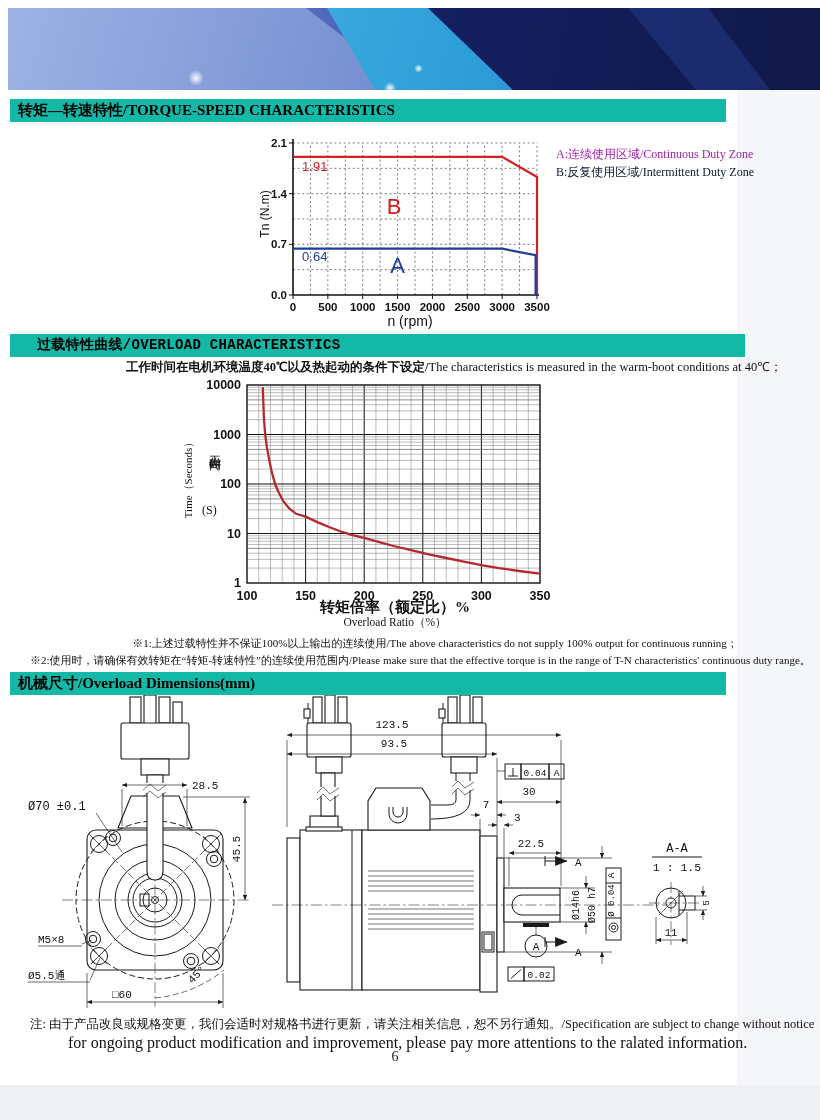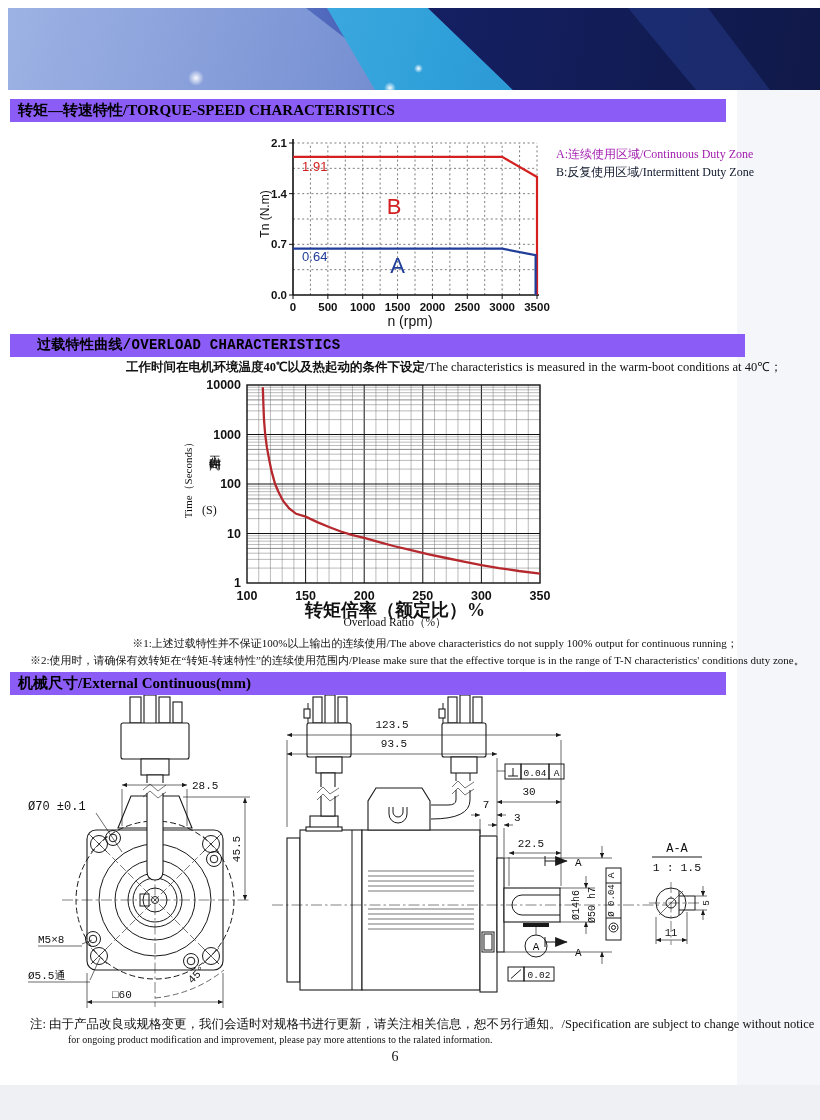--- a/index.html
+++ b/index.html
@@ -15,21 +15,21 @@
   #bnr-cyan{clip-path:polygon(319px 0px,420px 0px,505px 82px,367px 82px);
     background:linear-gradient(105deg,#55bdea 0%,#2f9fd9 55%,#1f7fbe 100%);}
   #bnr-dark{clip-path:polygon(420px 0px,812px 0px,812px 82px,505px 82px);
     background:linear-gradient(100deg,#1d2d85 0%,#141f61 55%,#101948 100%);}
   #bnr-mid{clip-path:polygon(620px 0px,700px 0px,762px 82px,688px 82px);background:rgba(45,75,165,.35);}
   .glow{position:absolute;border-radius:50%;background:radial-gradient(circle,rgba(255,255,255,.95) 0%,rgba(255,255,255,0) 70%);}
   
   #right-strip{position:absolute;left:737px;top:90px;width:83px;height:995px;background:#f4f6f9;}
   #bottom-strip{position:absolute;left:0;top:1085px;width:820px;height:35px;background:#eef0f3;}
   
-  .hdr{position:absolute;left:10px;width:708px;height:23px;background:#8b5cf6;
+  .hdr{position:absolute;left:10px;width:708px;height:23px;background:#14b8a6;
        font-weight:bold;font-size:15px;line-height:23px;padding-left:8px;color:#000;}
   .hdr-serif{font-family:"Liberation Serif",serif;}
   .hdr-mono{font-family:"Liberation Mono",monospace;font-size:14px;letter-spacing:.3px;padding-left:27px;}
   
   .legend-line{position:absolute;left:556px;font-size:12px;font-family:"Liberation Serif",serif;white-space:nowrap;}
   .note{font-size:11px;white-space:nowrap;}
   .cjk-b{font-weight:bold;}
   .rot{transform:rotate(-90deg);}
   .vert-cjk{writing-mode:vertical-rl;text-orientation:upright;letter-spacing:1px;}
   .draw text{font-family:"Liberation Mono",monospace;fill:#111;}
@@ -195,27 +195,27 @@
       <text x="155.6" y="224" font-family="&quot;Liberation Sans&quot;,sans-serif" fill="#111" text-anchor="middle" font-size="12.5" font-weight="700">150</text>
       <text x="214.2" y="224" font-family="&quot;Liberation Sans&quot;,sans-serif" fill="#111" text-anchor="middle" font-size="12.5" font-weight="700">200</text>
       <text x="272.79999999999995" y="224" font-family="&quot;Liberation Sans&quot;,sans-serif" fill="#111" text-anchor="middle" font-size="12.5" font-weight="700">250</text>
       <text x="331.4" y="224" font-family="&quot;Liberation Sans&quot;,sans-serif" fill="#111" text-anchor="middle" font-size="12.5" font-weight="700">300</text>
       <text x="390" y="224" font-family="&quot;Liberation Sans&quot;,sans-serif" fill="#111" text-anchor="middle" font-size="12.5" font-weight="700">350</text>
       <polyline points="112.8,11.3 113.4,28.7 114.0,43.6 115.2,58.5 116.9,71.4 119.3,84.4 121.6,95.4 125.1,108.0 128.6,116.3 133.3,125.2 139.2,132.5 146.2,137.8 155.6,140.6 167.3,146.1 179.0,151.0 190.8,155.5 202.5,159.1 214.2,161.8 228.3,165.8 243.5,170.0 261.1,174.2 278.7,178.3 296.2,182.0 313.8,185.6 331.4,189.1 349.0,192.1 368.9,195.0 390.0,197.6" fill="none" stroke="#b5282d" stroke-width="2.3"></polyline>
     </svg>
   <div class="abs rot" style="left:128px;top:470px;width:120px;text-align:center;font-size:11px;">Time（Seconds）</div>
   <div class="abs vert-cjk" style="left:206px;top:446px;font-size:12px;">工作时间</div>
   <div class="abs" style="left:202px;top:503px;font-size:12px;">(S)</div>
-  <div class="abs" style="left:250px;top:598px;width:290px;text-align:center;font-size:18px;font-weight:bold;">转矩倍率（额定比）%</div>
+  <div class="abs" style="left:250px;top:598px;width:290px;text-align:center;font-size:15px;font-weight:bold;">转矩倍率（额定比）%</div>
   <div class="abs" style="left:250px;top:615px;width:290px;text-align:center;font-size:11.5px;">Overload Ratio（%）</div>
 
   <div class="abs note" style="left:95px;top:636px;width:680px;text-align:center;">※1:上述过载特性并不保证100%以上输出的连续使用/The above characteristics do not supply 100% output for continuous running；</div>
-  <div class="abs note" style="left:30px;top:653px;width:760px;text-align:center;">※2:使用时，请确保有效转矩在“转矩-转速特性”的连续使用范围内/Please make sure that the effective torque is in the range of T-N characteristics' conditions duty zone。</div>
-
-  <div class="hdr hdr-serif" style="top:672px;">机械尺寸/External Continuous(mm)</div>
+  <div class="abs note" style="left:30px;top:653px;width:760px;text-align:center;">※2:使用时，请确保有效转矩在“转矩-转速特性”的连续使用范围内/Please make sure that the effective torque is in the range of T-N characteristics' continuous duty range。</div>
+
+  <div class="hdr hdr-serif" style="top:672px;">机械尺寸/Overload Dimensions(mm)</div>
 
   <svg class="abs draw" style="left:0;top:695px;" width="820" height="320" viewBox="0 0 820 320">
     <defs>
       <marker id="ar" viewBox="0 0 10 8" refX="9.5" refY="4" markerWidth="9" markerHeight="7" orient="auto-start-reverse">
           <path d="M0,0L10,4L0,8Z"></path>
         </marker>
       <marker id="arB" viewBox="0 0 10 8" refX="9.5" refY="4" markerWidth="13" markerHeight="10" orient="auto-start-reverse">
           <path d="M0,0L10,4L0,8Z"></path>
         </marker>
     </defs>
@@ -456,16 +456,16 @@
         <line class="dim" x1="703" y1="215" x2="703" y2="225" marker-start="url(#ar)"></line>
       <text x="709" y="208" font-size="9.5" text-anchor="middle" transform="rotate(-90 709 208)">5</text>
       <line class="dim" x1="656" y1="222" x2="656" y2="249"></line>
         <line class="dim" x1="687" y1="217" x2="687" y2="249"></line>
       <line class="dim" x1="656" y1="245" x2="687" y2="245" marker-start="url(#ar)" marker-end="url(#ar)"></line>
       <text x="671" y="241" font-size="10.5" text-anchor="middle">11</text>
     </g>
   </svg>
 
   <div class="abs" style="left:30px;top:1016px;font-size:12.5px;white-space:nowrap;">注: 由于产品改良或规格变更，我们会适时对规格书进行更新，请关注相关信息，恕不另行通知。/Specification are subject to change without notice</div>
-  <div class="abs" style="left:68px;top:1034px;font-size:10px;white-space:nowrap;">for ongoing product modification and improvement, please pay more attentions to the ralated information.</div>
+  <div class="abs" style="left:68px;top:1034px;font-size:16px;white-space:nowrap;">for ongoing product modification and improvement, please pay more attentions to the ralated information.</div>
   <div class="abs" style="left:0;top:1049px;width:790px;text-align:center;font-size:14px;">6</div>
 
 </div>
 
 </body></html>

